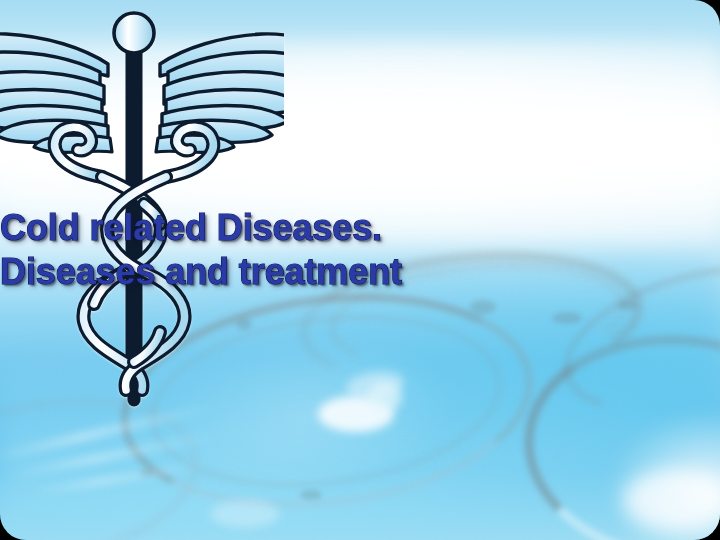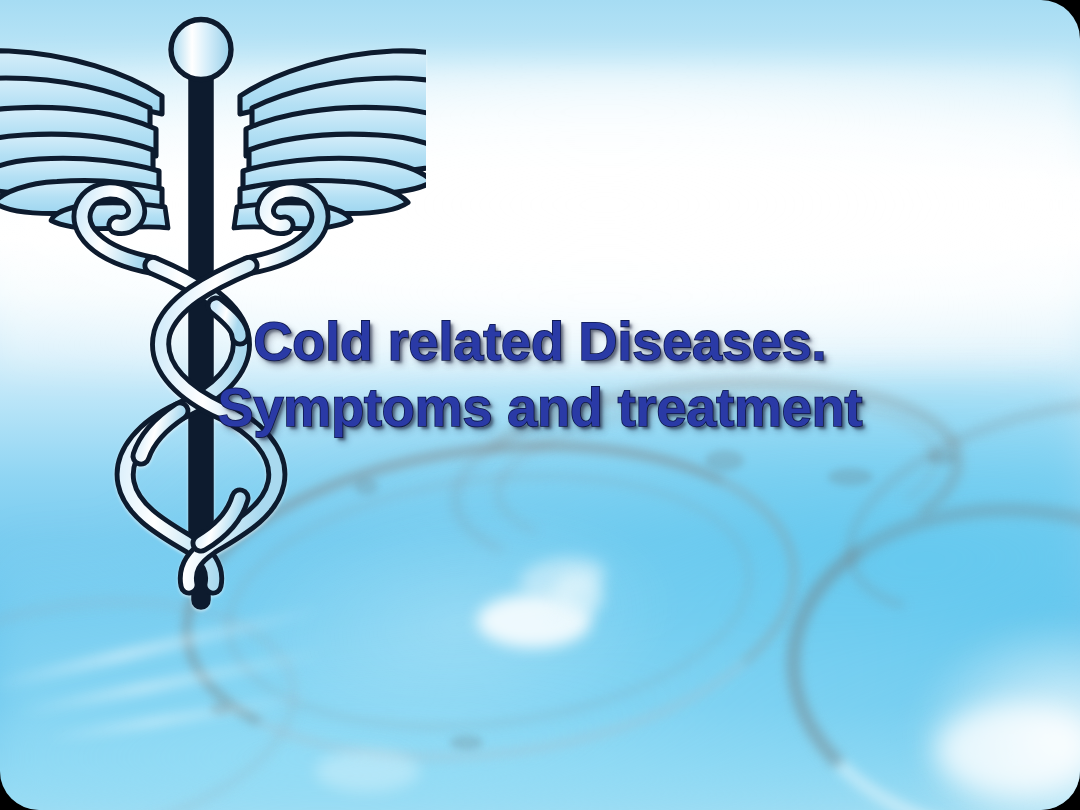--- a/index.html
+++ b/index.html
@@ -190,21 +190,21 @@
     height: 430px;
     filter: drop-shadow(0 1px 1px rgba(255,255,255,0.55));
   }
 
   
   #title-block {
     position: absolute;
     left: 0;
     right: 0;
     top: 206px;
-    text-align: center;
+    text-align: left;
     line-height: 1.22;
   }
   .title-line {
     display: block;
     font-family: "Liberation Sans", sans-serif;
     font-size: 36px;
     font-weight: bold;
     letter-spacing: -0.1px;
     color: #2a3aa6;
     -webkit-text-stroke: 1.1px #101a52;
@@ -363,16 +363,16 @@
         <path d="M136 272 C 124 280, 114 290, 110 302" stroke="#0d1b2e" stroke-width="14"></path>
         <path d="M136 272 C 124 280, 114 290, 110 302" stroke="url(#snakeFill)" stroke-width="7.5"></path>
         <path d="M176 330 C 172 344, 160 354, 150 360" stroke="#0d1b2e" stroke-width="14"></path>
         <path d="M176 330 C 172 344, 160 354, 150 360" stroke="url(#snakeFill)" stroke-width="7.5"></path>
       </g>
     </g>
   </svg>
 
   <div id="title-block">
     <span class="title-line">Cold related Diseases.</span>
-    <span class="title-line">Symptoms and treatment</span>
+    <span class="title-line">Diseases and treatment</span>
   </div>
 
 </div>
 
 </body></html>

